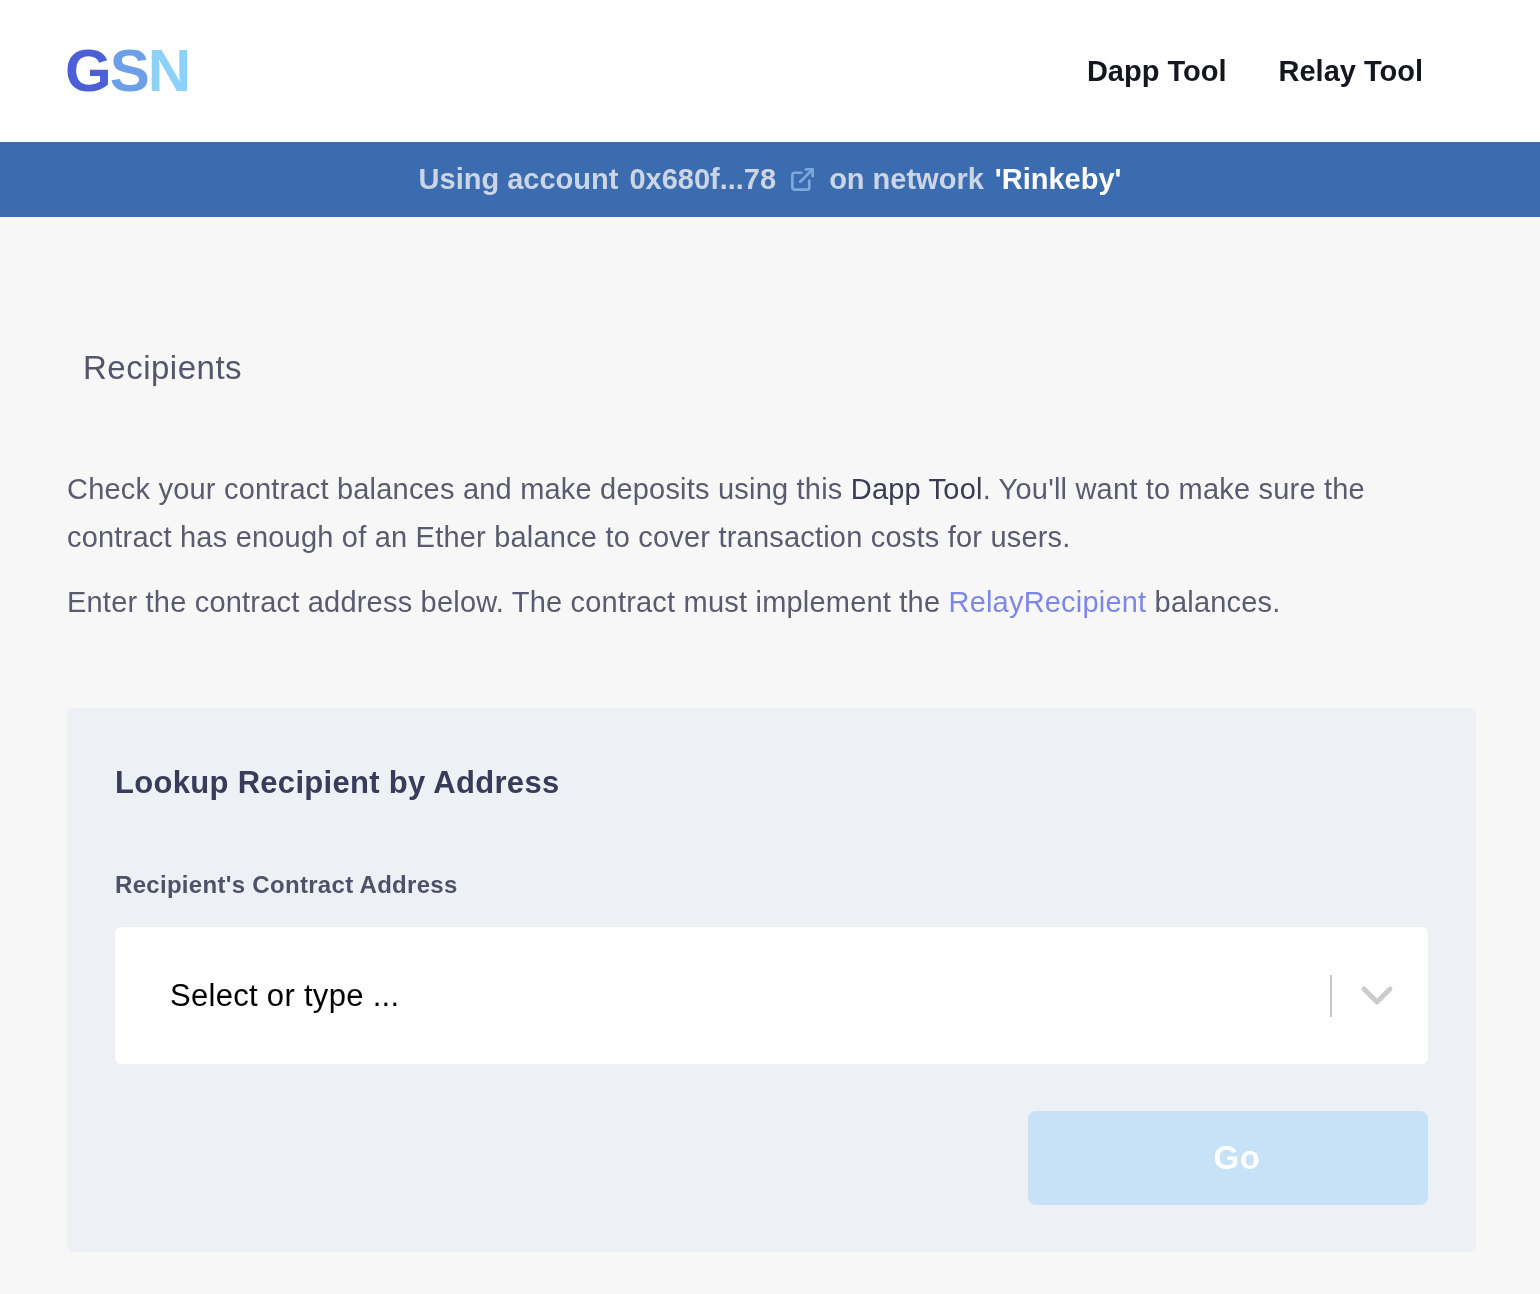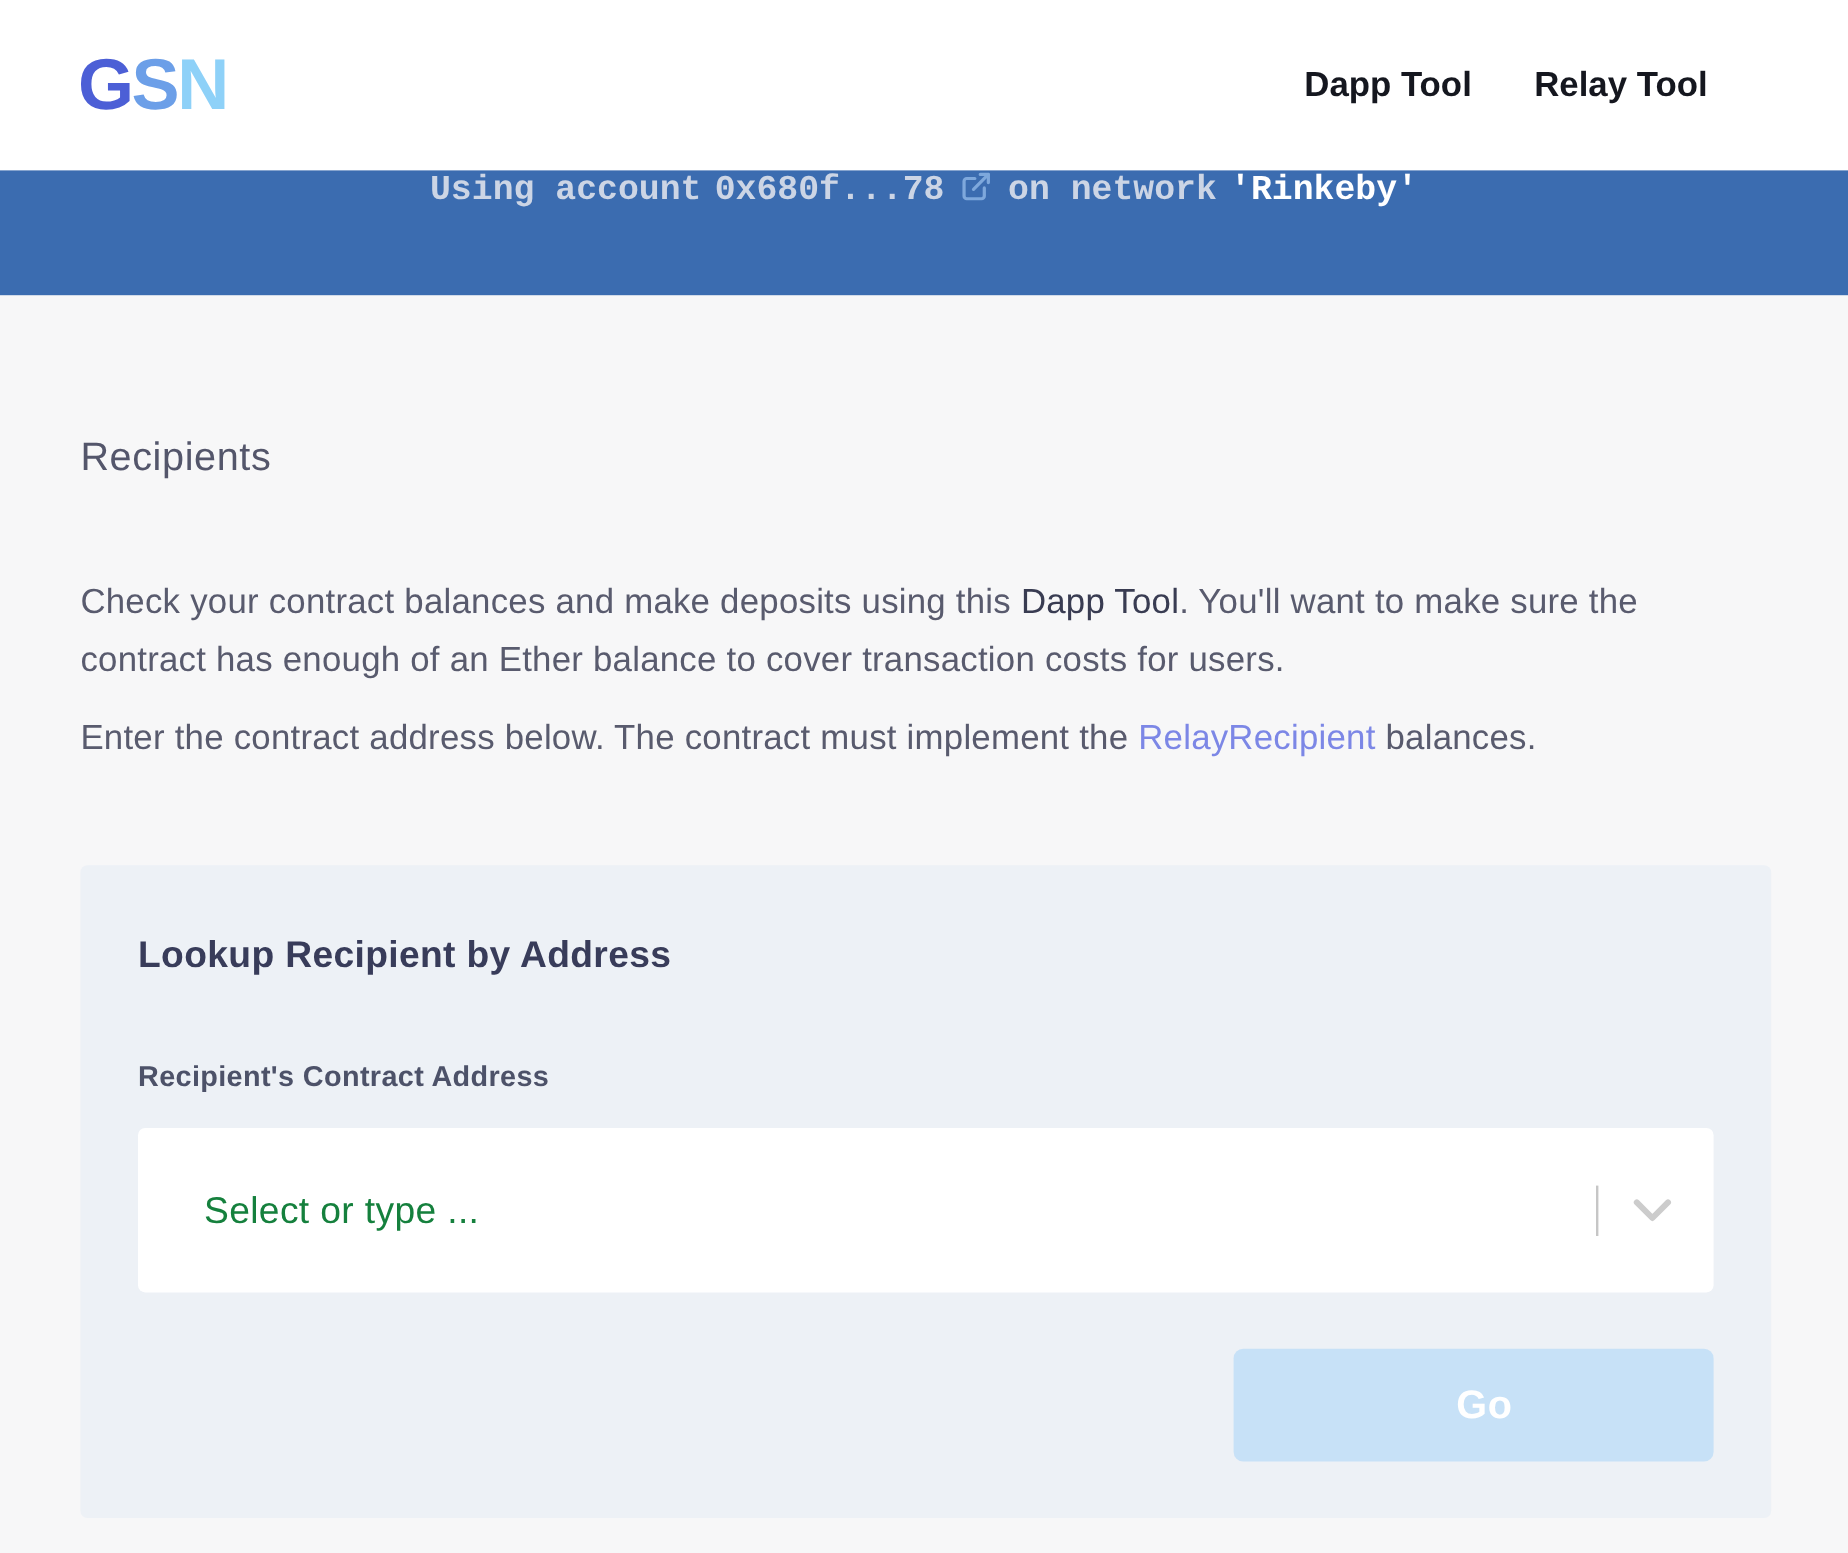--- a/index.html
+++ b/index.html
@@ -40,44 +40,43 @@
   .nav a {
     font-size: 29px;
     font-weight: 600;
     color: #15171f;
     text-decoration: none;
     cursor: pointer;
   }
 
   
   .banner {
-    height: 104px;
+    height: 75px;
     background: #3b6cb0;
     display: flex;
-    align-items: flex-start;
+    align-items: center;
     justify-content: center;
     gap: 11px;
     font-size: 29px;
     font-weight: 600;
     color: #ccd5e5;
-    font-family: Liberation Mono, monospace;
   }
   .banner .network { color: #ffffff; font-weight: 700; }
   .ext-icon {
     color: #7ea8dc;
     display: inline-flex;
     align-items: center;
     margin: 0 2px;
     cursor: pointer;
   }
 
   
   .main { padding: 116px 64px 0 67px; }
   .page-heading {
-    margin: 0;
+    margin: 16px;
     font-size: 33px;
     font-weight: 400;
     color: #54566b;
     letter-spacing: 0.5px;
     line-height: 38px;
   }
   .para {
     margin: 0;
     font-size: 29px;
     line-height: 48px;
@@ -121,21 +120,21 @@
     height: 137px;
     display: flex;
     align-items: center;
     padding-left: 55px;
     cursor: pointer;
   }
   .select-placeholder {
     flex: 1;
     font-size: 31px;
     font-weight: 500;
-    color: #15803d;
+    color: #000000;
     letter-spacing: 0.3px;
   }
   .indicators { display: flex; align-items: center; align-self: stretch; }
   .indicator-separator { width: 2px; height: 42px; background: #c6c6c6; }
   .chevron {
     padding: 0 32px 0 26px;
     color: #cccccc;
     display: flex;
     align-items: center;
     cursor: pointer;

